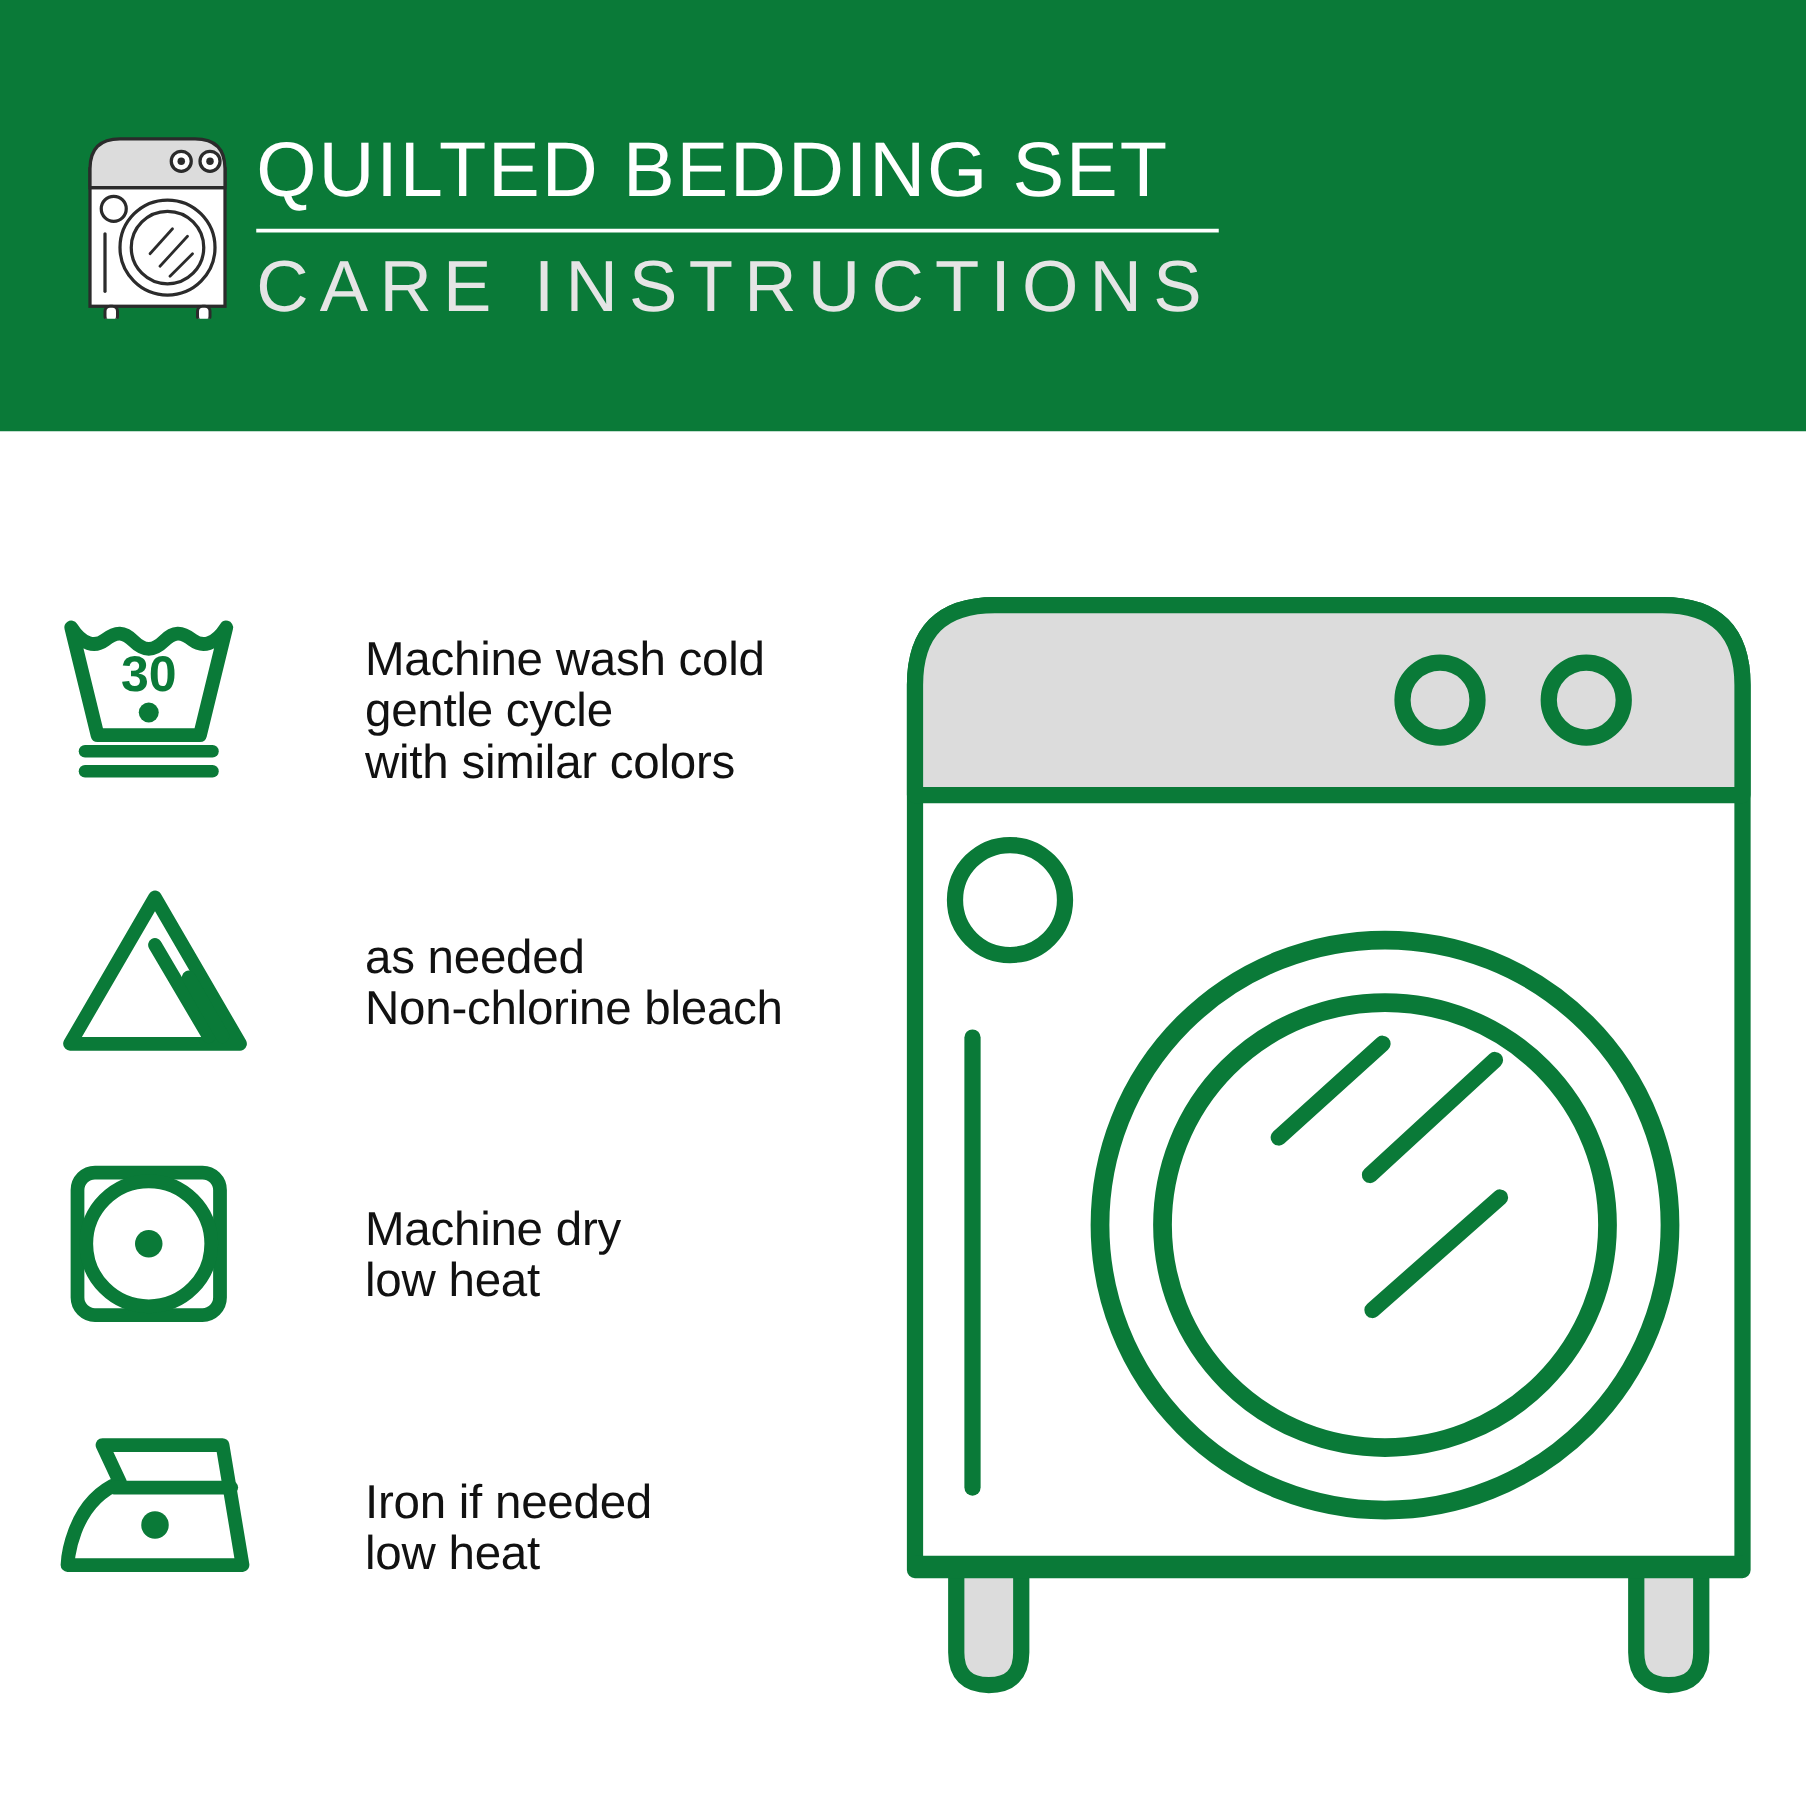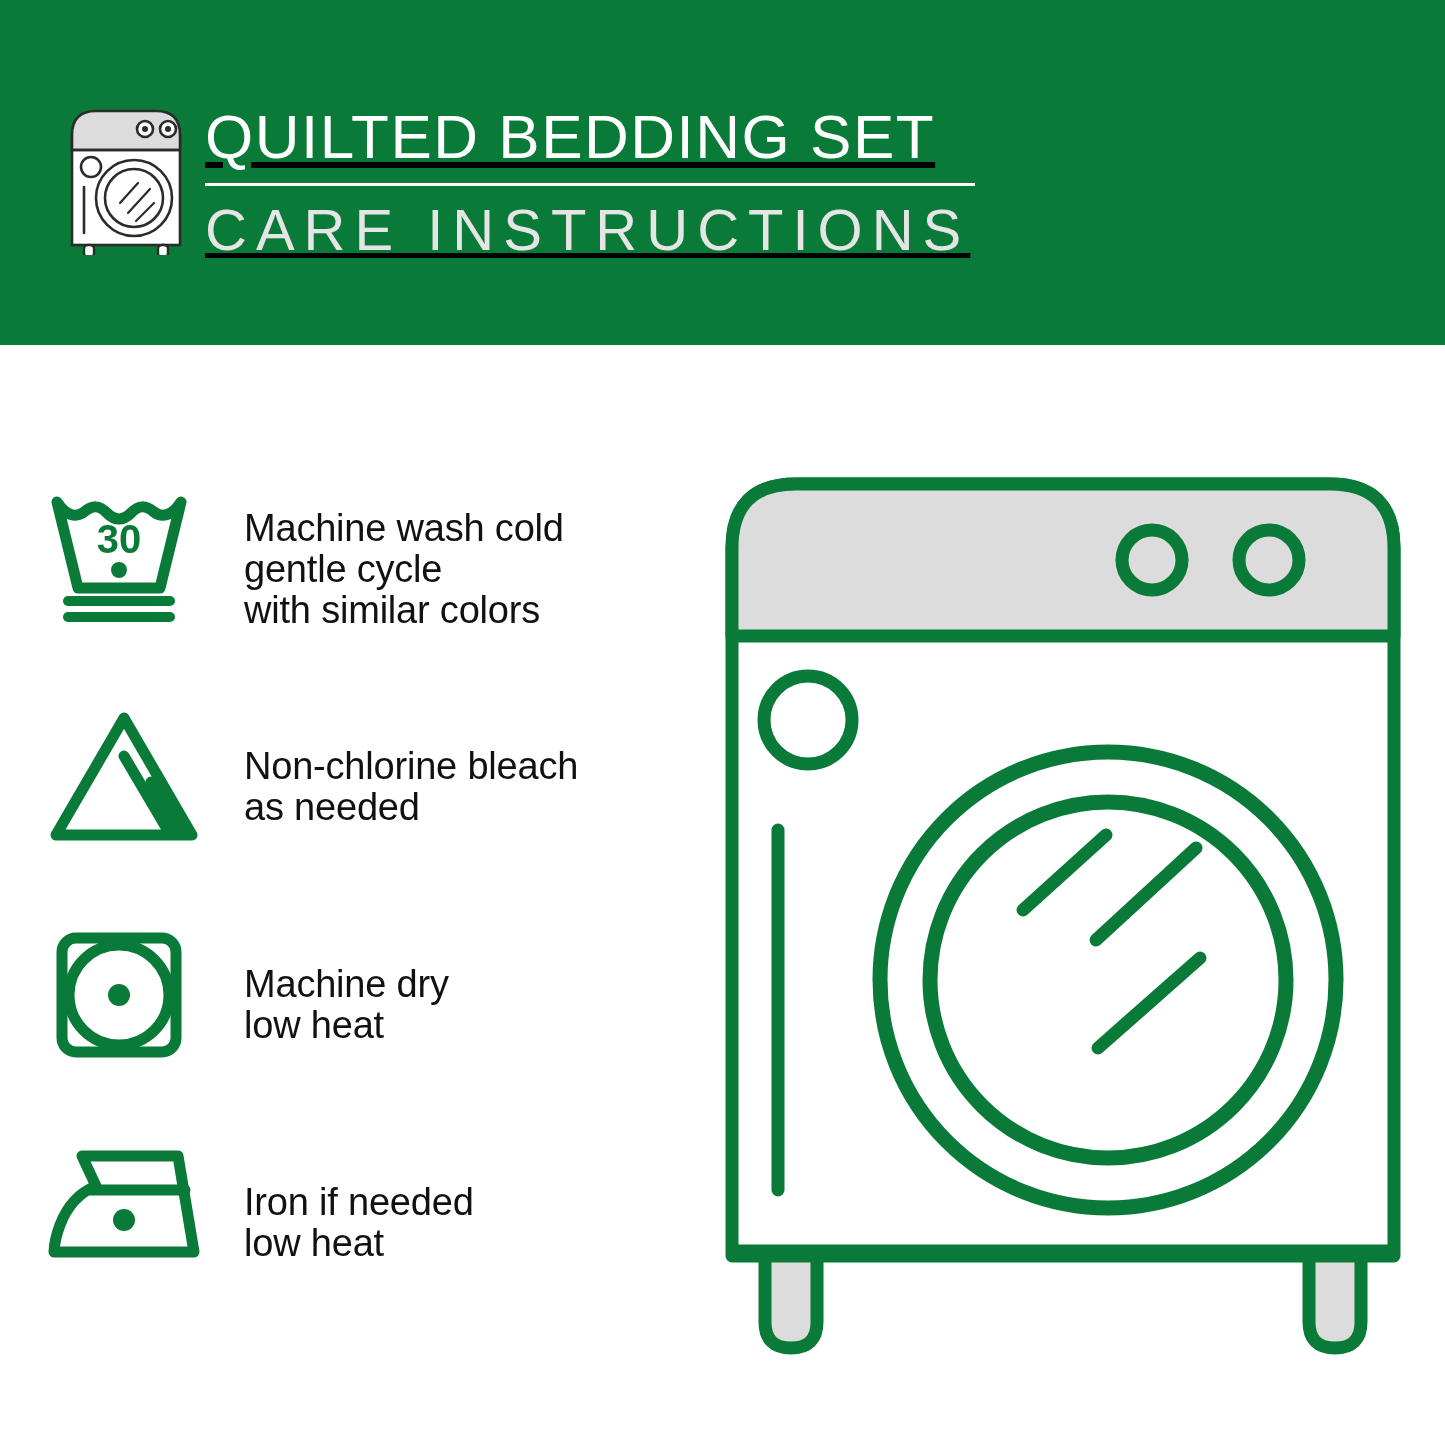--- a/index.html
+++ b/index.html
@@ -33,21 +33,20 @@
     left: 62px;
     top: 103px;
     width: 128px;
     height: 152px;
   }
   #header-text-block {
     position: absolute;
     left: 205px;
     top: 100px;
     width: 780px;
-    text-decoration: underline;
   }
   #product-title {
     font-size: 62px;
     line-height: 74px;
     color: #ffffff;
     letter-spacing: 1.5px;
     font-weight: 400;
     white-space: nowrap;
   }
   #title-divider {
@@ -85,20 +84,21 @@
     justify-content: flex-start;
     padding-top: 6px;
   }
   .instruction-text {
     flex: 1 1 auto;
     font-size: 38px;
     line-height: 41px;
     color: #111111;
     padding-top: 28px;
     letter-spacing: -0.2px;
+    margin-left: 48px;
   }
   .instruction-text .line {
     display: block;
     white-space: nowrap;
   }
   .row-bleach .instruction-text,
   .row-dry .instruction-text,
   .row-iron .instruction-text {
     padding-top: 48px;
   }
@@ -187,22 +187,22 @@
       <div class="instruction-symbol">
         <svg viewBox="0 0 160 145" width="160" height="145" aria-hidden="true">
           <g fill="none" stroke="#0a7a38" stroke-width="11" stroke-linecap="round" stroke-linejoin="round">
             <path d="M80 14 L148 131 L12 131 Z"></path>
             <line x1="80" y1="52" x2="123" y2="125"></line>
             <line x1="107" y1="78" x2="134" y2="125"></line>
           </g>
         </svg>
       </div>
       <div class="instruction-text">
+        <span class="line">as needed</span>
         <span class="line">Non-chlorine bleach</span>
-        <span class="line">as needed</span>
       </div>
     </div>
 
     <div class="instruction-row row-dry">
       <div class="instruction-symbol">
         <svg viewBox="0 0 150 145" width="150" height="145" aria-hidden="true">
           <g fill="none" stroke="#0a7a38" stroke-width="11" stroke-linejoin="round">
             <rect x="18" y="16" width="114" height="114" rx="14"></rect>
             <circle cx="75" cy="73" r="50"></circle>
           </g>

